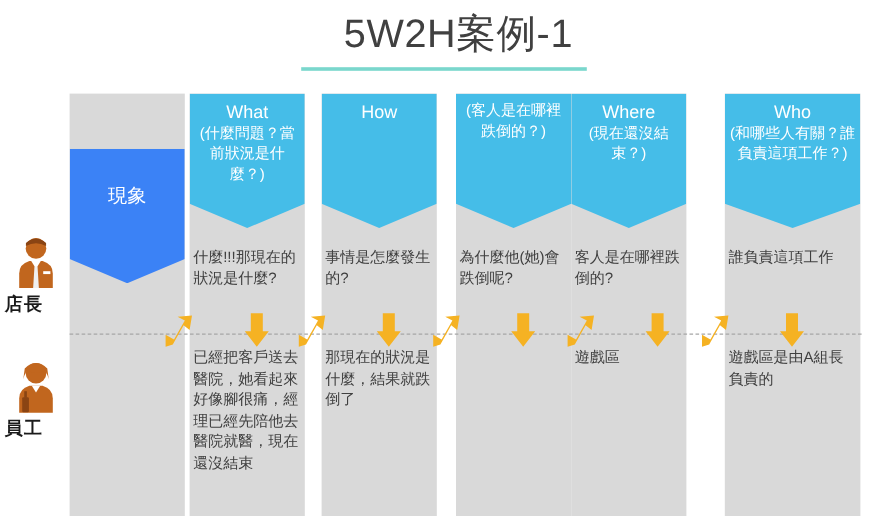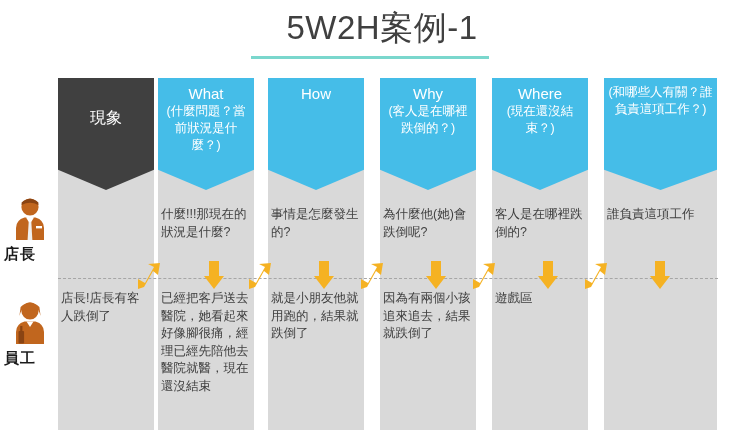--- a/index.html
+++ b/index.html
@@ -88,21 +88,21 @@
     left: 0;
     top: 0;
     width: 100%;
     height: 112px;
     -webkit-clip-path: polygon(0 0, 100% 0, 100% 82%, 50% 100%, 0 82%);
     clip-path: polygon(0 0, 100% 0, 100% 82%, 50% 100%, 0 82%);
     box-sizing: border-box;
     padding: 6px 3px 0 3px;
     text-align: center;
   }
-  .col-head.orange { background: #404040; }
+  .col-head.orange { background: #3b82f6; margin-top: 46px; }
   .col-head.blue   { background: #45BDE8; }
 
   .head-en {
     font-size: 15px;
     color: #ffffff;
     line-height: 19px;
     white-space: nowrap;
   }
   .head-zh {
     font-size: 12.5px;
@@ -177,68 +177,67 @@
   </svg>
   <div class="persona-label">員工</div>
 </div>
 
 <div class="column" style="left:58px">
   <div class="col-body"></div>
   <div class="col-head orange">
     <div class="head-single">現象</div>
   </div>
   <div class="cell-top"></div>
-  <div class="cell-bottom">店長!店長有客人跌倒了</div>
 </div>
 
 <div class="column" style="left:158px">
   <div class="col-body"></div>
   <div class="col-head blue">
     <div class="head-en">What</div>
     <div class="head-zh">(什麼問題？當前狀況是什麼？)</div>
   </div>
   <div class="cell-top">什麼!!!那現在的狀況是什麼?</div>
   <div class="cell-bottom">已經把客戶送去醫院，她看起來好像腳很痛，經理已經先陪他去醫院就醫，現在還沒結束</div>
 </div>
 
 <div class="column" style="left:268px">
   <div class="col-body"></div>
   <div class="col-head blue">
     <div class="head-en">How</div>
   </div>
   <div class="cell-top">事情是怎麼發生的?</div>
-  <div class="cell-bottom">就是小朋友他就用跑的，結果就跌倒了</div>
+  <div class="cell-bottom">那現在的狀況是什麼，結果就跌倒了</div>
 </div>
 
 <div class="column" style="left:380px">
   <div class="col-body"></div>
   <div class="col-head blue">
-    <div class="head-en">Why</div>
     <div class="head-zh">(客人是在哪裡跌倒的？)</div>
   </div>
   <div class="cell-top">為什麼他(她)會跌倒呢?</div>
-  <div class="cell-bottom">因為有兩個小孩追來追去，結果就跌倒了</div>
-</div>
-
-<div class="column" style="left:492px">
+</div>
+
+<div class="column" style="left:476px">
   <div class="col-body"></div>
   <div class="col-head blue">
     <div class="head-en">Where</div>
     <div class="head-zh">(現在還沒結束？)</div>
   </div>
   <div class="cell-top">客人是在哪裡跌倒的?</div>
   <div class="cell-bottom">遊戲區</div>
 </div>
 
 <div class="column" style="left:604px; width:113px">
   <div class="col-body"></div>
   <div class="col-head blue">
+    <div class="head-en">Who</div>
     <div class="head-zh">(和哪些人有關？誰負責這項工作？)</div>
   </div>
   <div class="cell-top" style="width:103px">誰負責這項工作</div>
+  <div class="cell-bottom" style="width:103px">遊戲區是由A組長負責的</div>
 </div>
 
 <div id="divider"></div>
 
 <div class="arrow" style="left:136px; top:262px">
   <svg width="26" height="30" viewBox="0 0 26 30">
       <path d="M2 27 L2 17 L9 21 L18 5 L12 2 L24 1 L22 13 L17 9 L8 25 Z" fill="#F5B223"></path>
     </svg>
 </div>
 <div class="arrow" style="left:203px; top:260px">

